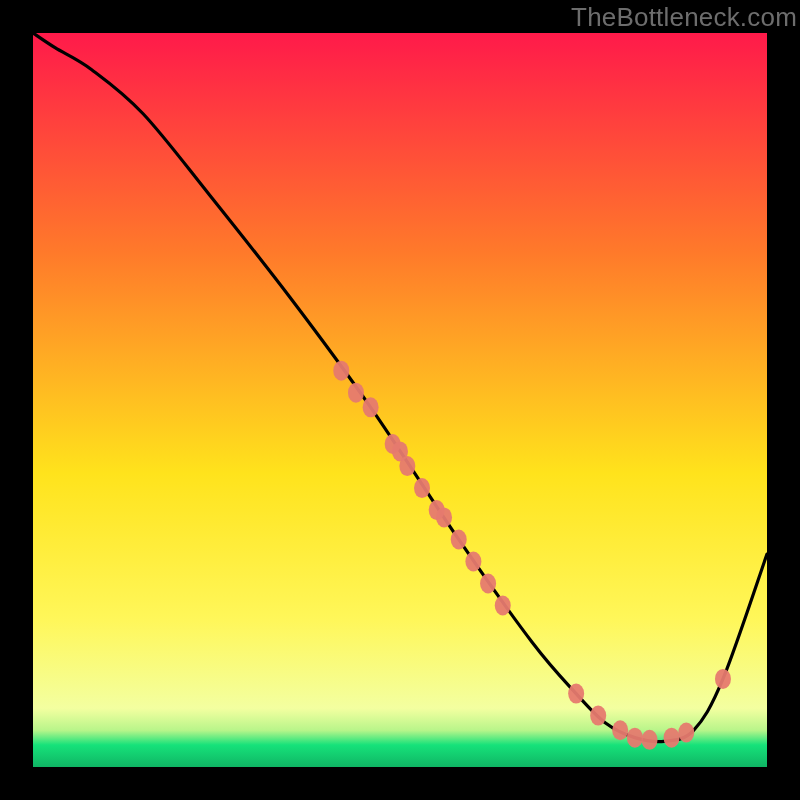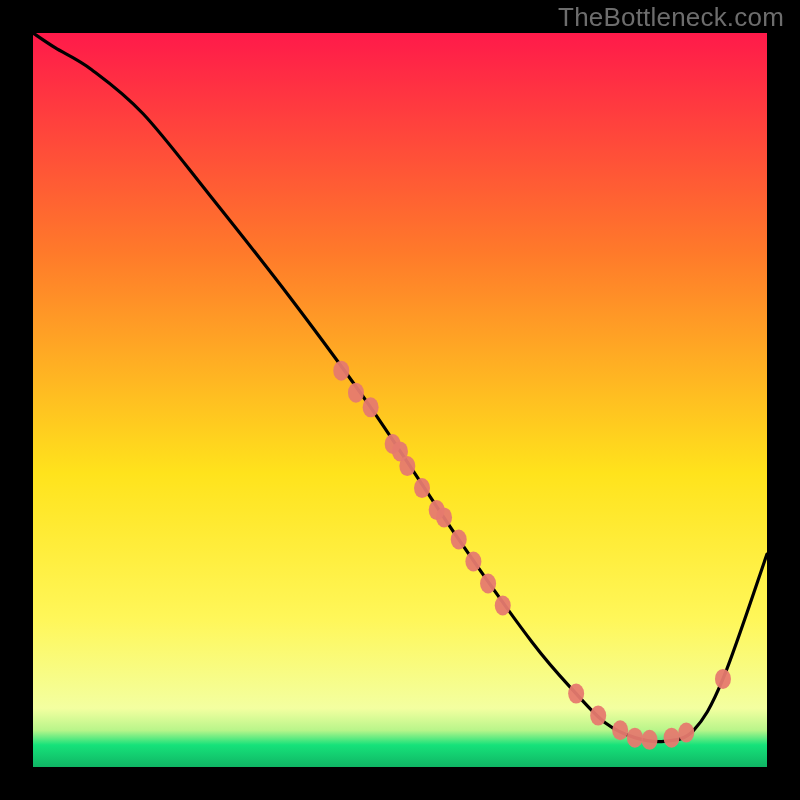--- a/index.html
+++ b/index.html
@@ -15,21 +15,21 @@
     position: absolute;
     left: 0;
     top: 0;
     width: 800px;
     height: 800px;
     background: #000;
   }
   .watermark {
     position: absolute;
     top: 2px;
-    right: 16px;
+    right: 3px;
     font-size: 26px;
     color: #6d6d6d;
     font-weight: 500;
     letter-spacing: 0.2px;
     user-select: none;
   }
   .plot {
     position: absolute;
     left: 33px;
     top: 33px;

